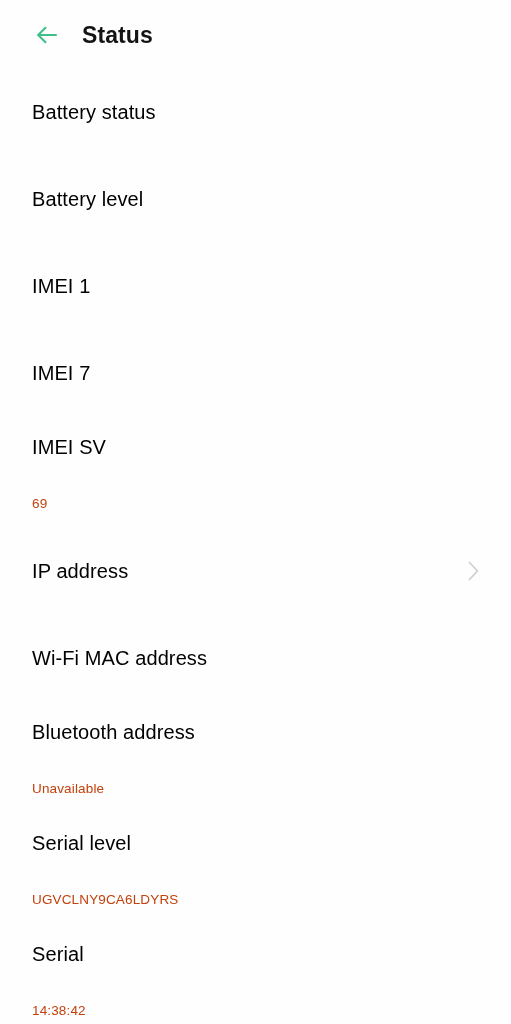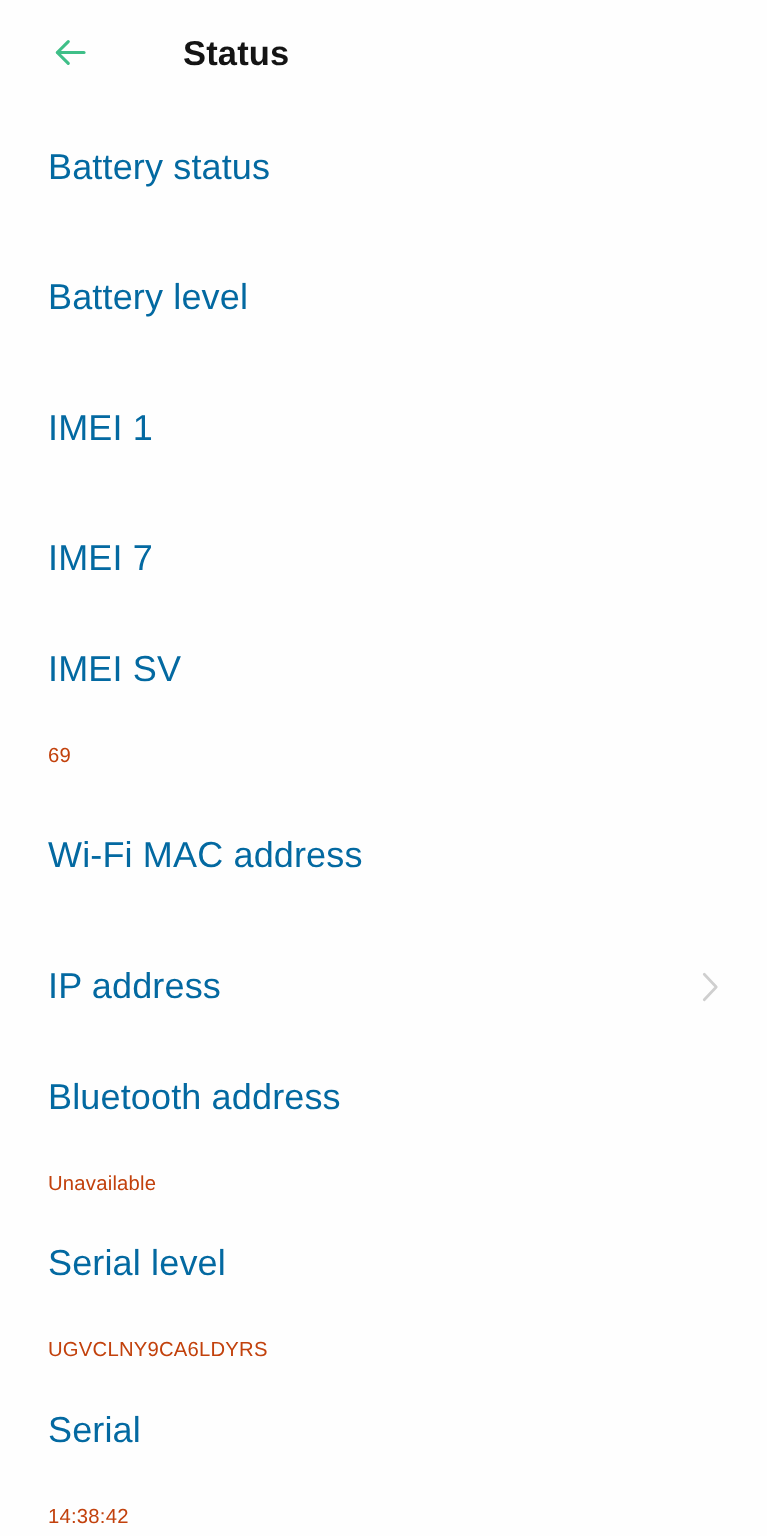--- a/index.html
+++ b/index.html
@@ -24,21 +24,20 @@
   }
 
   
   .appbar {
     position: relative;
     height: 70px;
     display: flex;
     align-items: center;
     padding-left: 30px;
     box-sizing: border-box;
-    gap: 40px;
   }
   .back-btn {
     width: 34px;
     height: 34px;
     display: flex;
     align-items: center;
     justify-content: center;
     cursor: pointer;
     flex: 0 0 auto;
   }
@@ -66,22 +65,22 @@
     justify-content: center;
     box-sizing: border-box;
     cursor: default;
   }
   .row.has-sub {
     min-height: 56px;
     margin-bottom: 31px;
     gap: 31px;
   }
   .row-title {
-    font-size: 24px;
-    color: #0369a1;
+    font-size: 20px;
+    color: #000000;
     line-height: 26px;
     letter-spacing: 0.1px;
   }
   .row-sub {
     font-size: 13.5px;
     color: #c2410c;
     line-height: 20px;
     margin-top: 3px;
     letter-spacing: 0.15px;
   }
@@ -126,29 +125,29 @@
         <div class="row-title">IMEI 1</div>
       </div>
       <div class="row">
         <div class="row-title">IMEI 7</div>
       </div>
       <div class="row has-sub">
         <div class="row-title">IMEI SV</div>
         <div class="row-sub">69</div>
       </div>
       <div class="row">
-        <div class="row-title">Wi-Fi MAC address</div>
-      </div>
-      <div class="row">
         <div class="row-title">IP address</div>
         <span class="chevron">
           <svg width="13" height="22" viewBox="0 0 13 22" fill="none" stroke="#cfcfcf" stroke-width="1.8" stroke-linecap="round" stroke-linejoin="round">
             <polyline points="2.5,2.5 10.5,11 2.5,19.5"></polyline>
           </svg>
         </span>
+      </div>
+      <div class="row">
+        <div class="row-title">Wi-Fi MAC address</div>
       </div>
       <div class="row has-sub">
         <div class="row-title">Bluetooth address</div>
         <div class="row-sub">Unavailable</div>
       </div>
       <div class="row has-sub">
         <div class="row-title">Serial level</div>
         <div class="row-sub">UGVCLNY9CA6LDYRS</div>
       </div>
       <div class="row has-sub">

